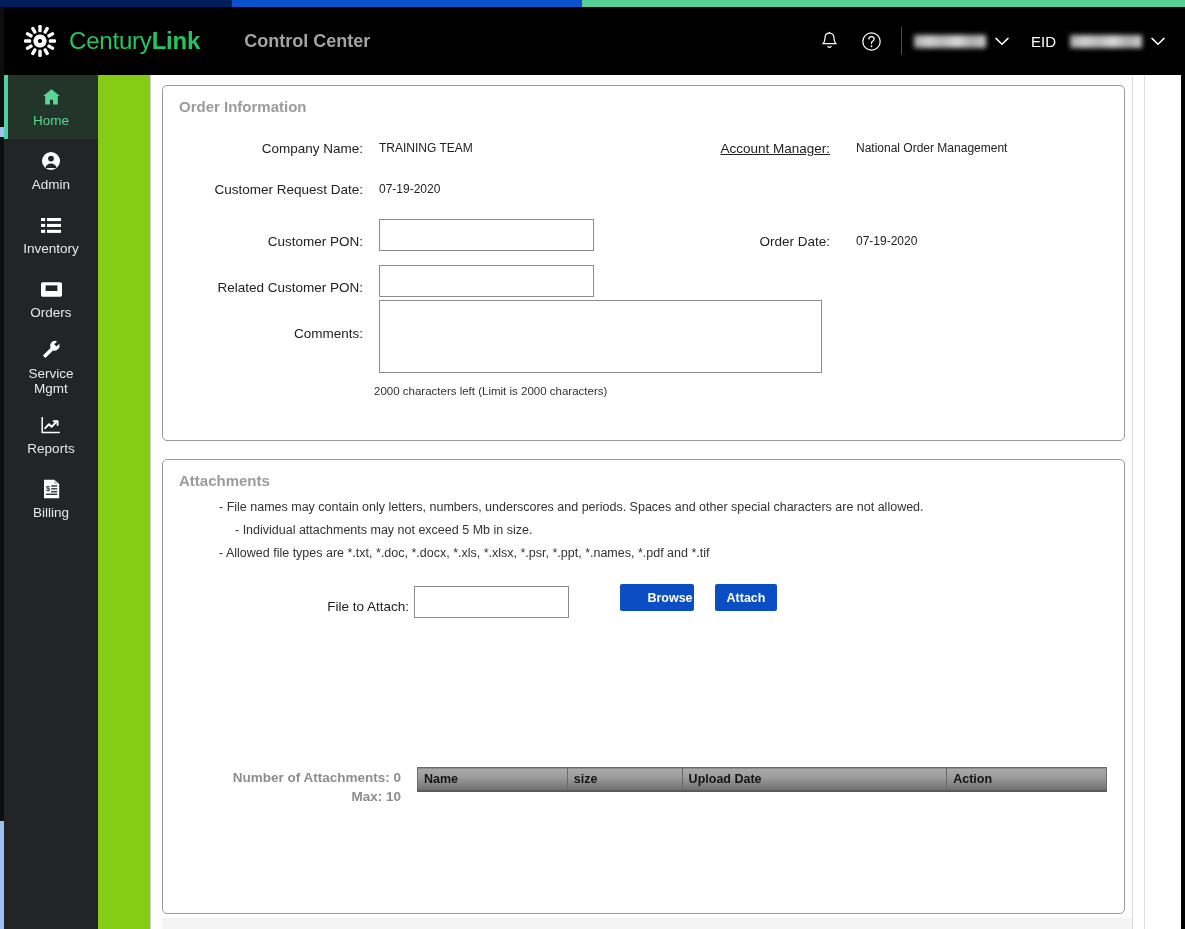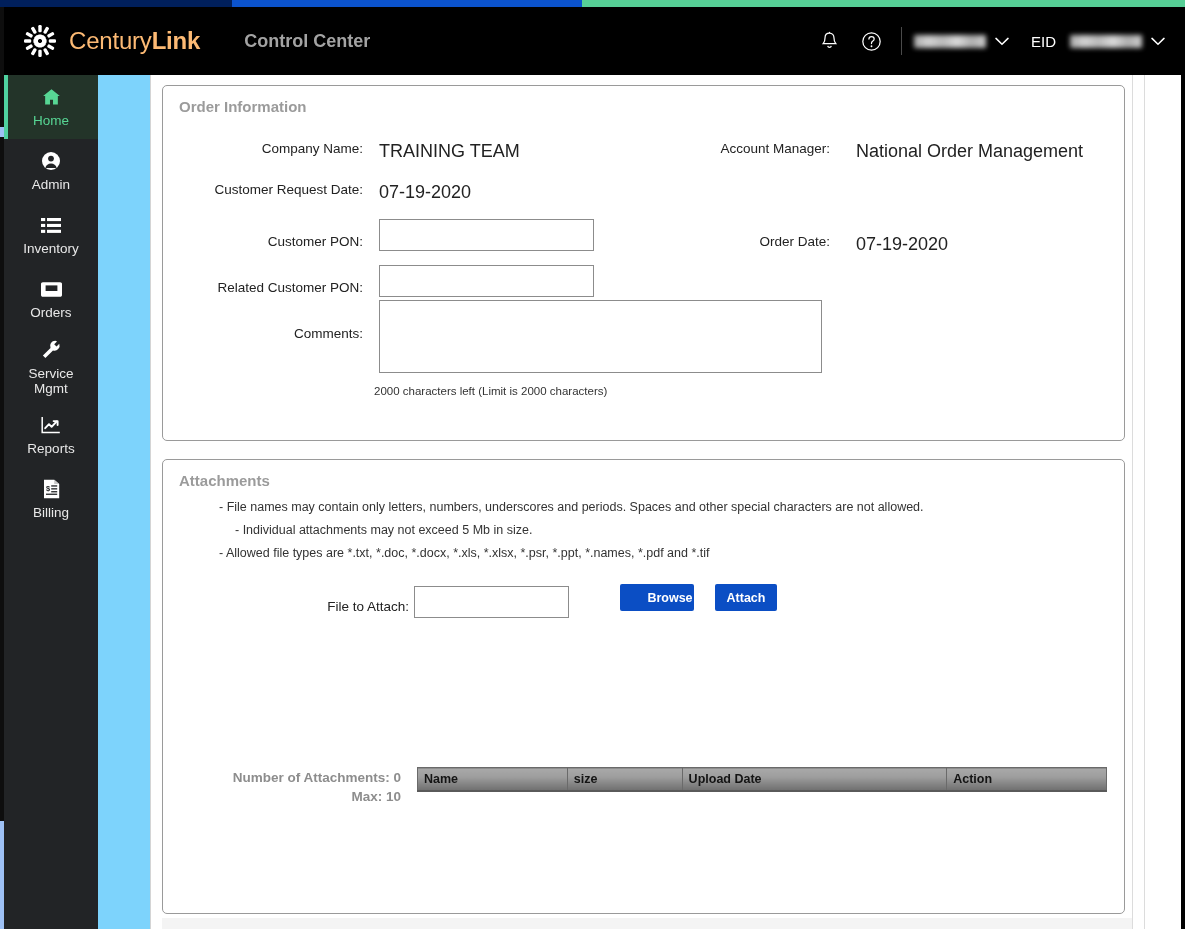--- a/index.html
+++ b/index.html
@@ -57,21 +57,21 @@
     margin-left: 18px;
   }
   .logo-mark {
     position: relative;
     width: 36px; height: 36px;
     flex: 0 0 36px;
   }
   .logo-mark svg { display: block; }
   .logo-text {
     margin-left: 11px;
-    color: #fdba74;
+    color: #22c55e;
     font-size: 24px;
     letter-spacing: -0.2px;
     white-space: nowrap;
   }
   .logo-text .bold { font-weight: bold; }
   .app-title {
     margin-left: 44px;
     color: #a3a3a3;
     font-size: 18px;
     font-weight: bold;
@@ -149,21 +149,21 @@
     position: absolute; left: 0; top: 0;
     width: 4px; height: 100%;
     background: #4fd1a0;
   }
   .side-label { white-space: pre-line; }
 
   
   .content-area {
     position: absolute; left: 98px; top: 75px;
     width: 1083px; height: 854px;
-    background: #7dd3fc;
+    background: #84cc16;
   }
   .gutter-line {
     position: absolute; left: 52px; top: 0;
     width: 1px; height: 854px;
     background: #d4d4d4;
   }
   .page-card {
     position: absolute; left: 53px; top: 0;
     width: 1030px; height: 854px;
     background: #ffffff;
@@ -198,21 +198,21 @@
 
   .lbl {
     position: absolute;
     font-size: 13.5px;
     color: #222;
     text-align: right;
     white-space: nowrap;
   }
   .val {
     position: absolute;
-    font-size: 18px;
+    font-size: 12px;
     color: #222;
     white-space: nowrap;
   }
   .txt-input {
     position: absolute;
     border: 1px solid #8c8c8c;
     background: #ffffff;
     font-family: "Liberation Sans", sans-serif;
     font-size: 13.5px;
     color: #222;
@@ -525,21 +525,21 @@
         <div class="lbl" style="left:60px; top:148px; width:140px;">Customer PON:</div>
         <input class="txt-input" type="text" style="left: 216px; top: 133px; width: 215px; height: 32px;" value="">
 
         <div class="lbl" style="left:20px; top:194px; width:180px;">Related Customer PON:</div>
         <input class="txt-input" type="text" style="left: 216px; top: 179px; width: 215px; height: 32px;" value="">
 
         <div class="lbl" style="left:80px; top:240px; width:120px;">Comments:</div>
         <textarea class="txt-input" style="left: 216px; top: 214px; width: 443px; height: 73px;"></textarea>
         <div class="char-note" style="left:211px; top:299px;">2000 characters left (Limit is 2000 characters)</div>
 
-        <div class="lbl" style="left:500px; top:55px; width:167px;">Account Manager:</div>
+        <div class="lbl" style="left:500px; top:55px; width:167px;text-decoration:underline;">Account Manager:</div>
         <div class="val" style="left:693px; top:55px;">National Order Management</div>
 
         <div class="lbl" style="left:500px; top:148px; width:167px;">Order Date:</div>
         <div class="val" style="left:693px; top:148px;">07-19-2020</div>
       </section>
 
       <section class="panel" id="panel-attach">
         <div class="panel-title">Attachments</div>
 
         <div class="rule-line" style="left:56px; top:40px;">- File names may contain only letters, numbers, underscores and periods. Spaces and other special characters are not allowed.</div>

